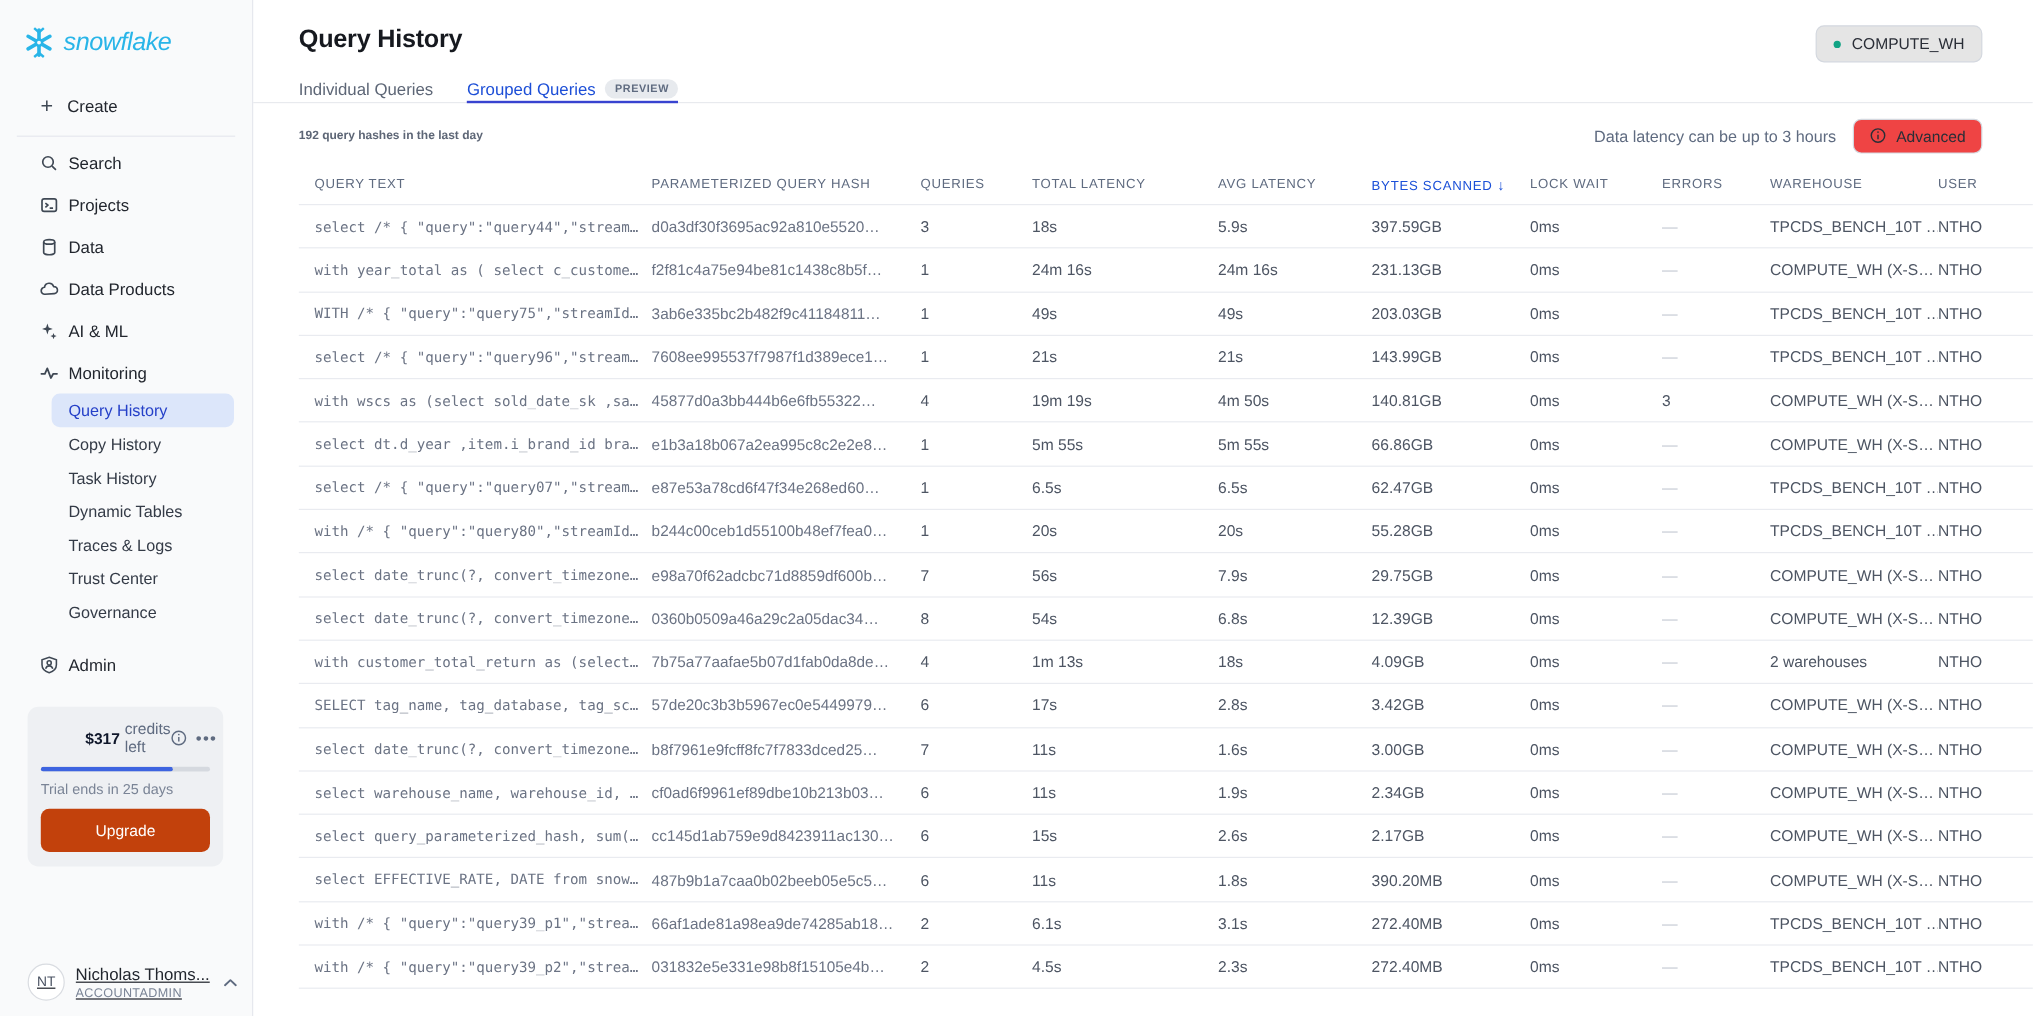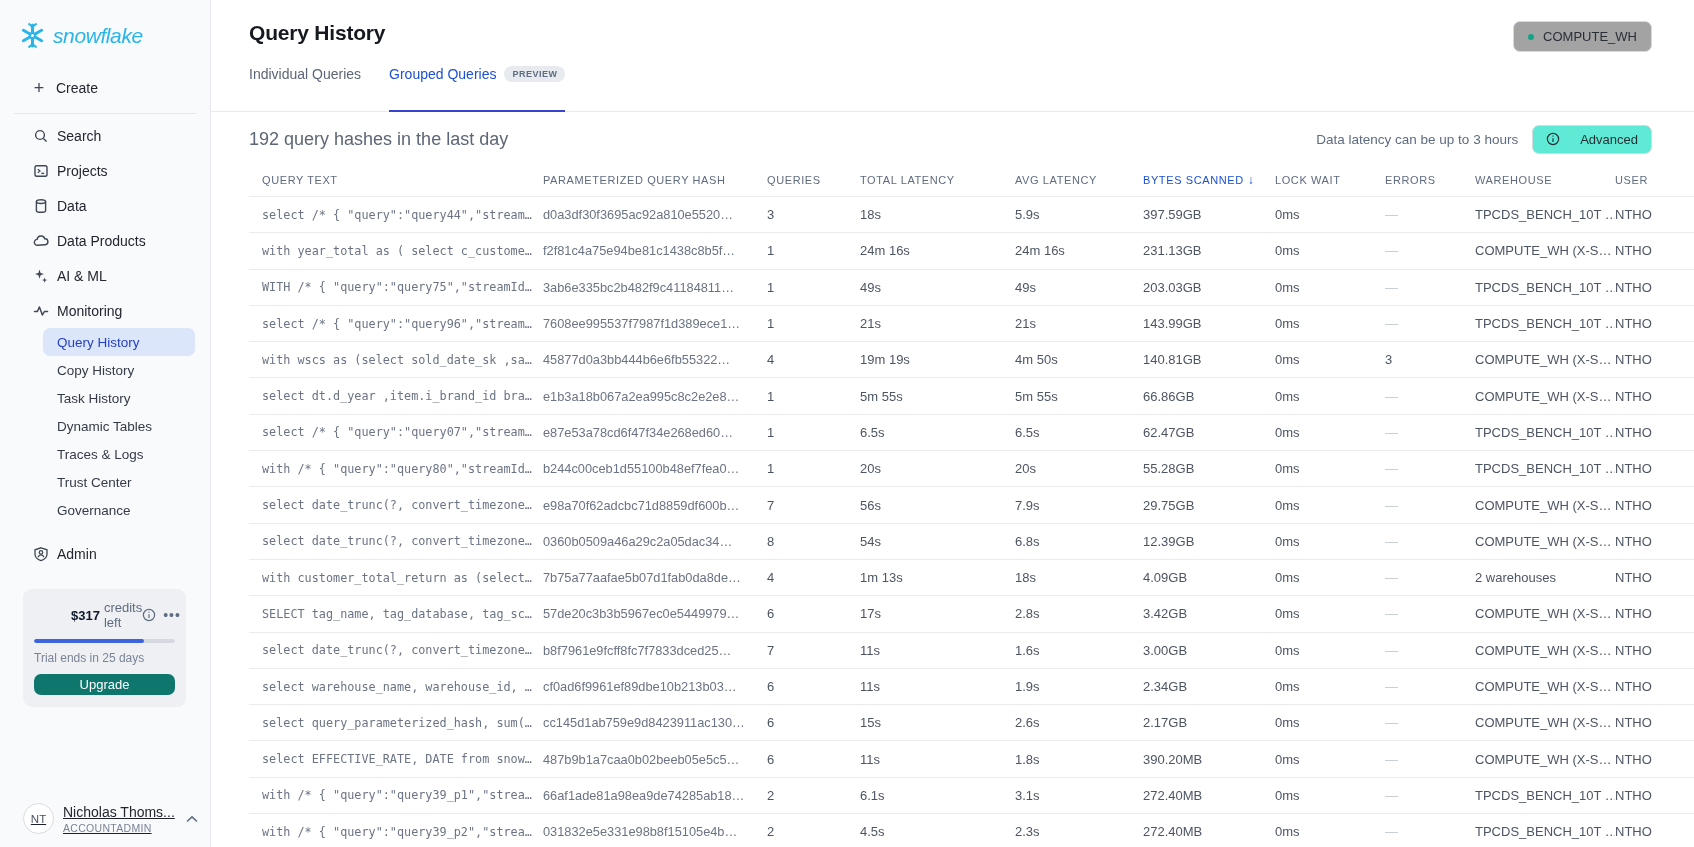--- a/index.html
+++ b/index.html
@@ -22,45 +22,45 @@
 
   .trial-card { margin:18px 14px 0 23px; width:163px; background:#eef0f3; border-radius:9px; padding:11px 11px 12px 11px; }
   .trial-top { display:flex; align-items:center; font-size:13px; color:#5f6b80; }
   .trial-amount { font-weight:700; color:#0f172a; margin-right:4px;margin-left:37px; }
   .trial-icons { margin-left:auto; display:flex; align-items:center; gap:7px; }
   .trial-icons .icbtn { cursor:pointer; display:flex; align-items:center; color:#5f6b80; }
   .dots { font-size:14px; letter-spacing:1px; color:#5f6b80; line-height:8px; }
   .progress-track { margin-top:9px; height:4px; border-radius:2px; background:#d5d9df; overflow:hidden; }
   .progress-fill { height:4px; border-radius:2px; background:#3d64e0; }
   .trial-ends { margin-top:8px; font-size:12px; color:#7a8496; }
-  .upgrade-btn { margin-top:9px; width:100%; height:21px; border:none; border-radius:7px; background:#0f766e; color:#fff; font-size:13px; font-weight:500; font-family:"Liberation Sans", sans-serif; cursor:pointer; }
+  .upgrade-btn { margin-top:9px; width:100%; height:36px; border:none; border-radius:7px; background:#c2410c; color:#fff; font-size:13px; font-weight:500; font-family:"Liberation Sans", sans-serif; cursor:pointer; }
 
   .user-row { position:absolute; left:23px; right:12px; bottom:13px; display:flex; align-items:center; cursor:pointer;text-decoration:underline; }
   .avatar { width:31px; height:31px; border-radius:50%; background:#fff; border:1px solid #d9dce1; color:#4b5363; font-size:11.5px; font-weight:500; display:flex; align-items:center; justify-content:center; flex:0 0 31px; }
   .user-meta { margin-left:9px; overflow:hidden; }
   .user-name { font-size:14px; color:#22262e; white-space:nowrap; }
   .user-role { font-size:10.5px; color:#7a8496; letter-spacing:0.3px; margin-top:2px; }
   .user-chevron { margin-left:auto; color:#5f6b80; display:flex; }
 
   
   .main { flex:1; min-width:0; padding-top:21px; position:relative; }
   .topbar { display:flex; align-items:flex-start; padding:0 42px 0 38px; }
   .page-title { font-size:21px; font-weight:700; color:#16191f; letter-spacing:-0.2px; }
-  .wh-btn { margin-left:auto; display:flex; align-items:center; gap:9px; border:1px solid #d4d8df; background:#a3a3a3; border-radius:7px; padding:7px 14px; font-size:13px; color:#2a2e37; font-family:"Liberation Sans", sans-serif; cursor:pointer; }
+  .wh-btn { margin-left:auto; display:flex; align-items:center; gap:9px; border:1px solid #d4d8df; background:#e5e5e5; border-radius:7px; padding:7px 14px; font-size:13px; color:#2a2e37; font-family:"Liberation Sans", sans-serif; cursor:pointer; }
   .green-dot { width:6px; height:6px; border-radius:50%; background:#11a384; }
 
   .tabs { display:flex; align-items:flex-start; gap:28px; margin-top:14px; padding:0 42px 0 38px; border-bottom:1px solid #e8eaee; }
-  .tab { display:flex; align-items:flex-start; gap:8px; padding-bottom:28px; font-size:14px; color:#5d6676; cursor:pointer; border-bottom:2.5px solid transparent; margin-bottom:-1px; }
+  .tab { display:flex; align-items:flex-start; gap:8px; padding-bottom:2px; font-size:14px; color:#5d6676; cursor:pointer; border-bottom:2.5px solid transparent; margin-bottom:-1px; }
   .tab.active { color:#1d4fd7; font-weight:500; border-bottom-color:#3843d0; }
   .preview-badge { background:#e7eaee; color:#5f6b80; font-size:9px; font-weight:600; letter-spacing:0.5px; border-radius:9px; padding:3px 8px; }
 
   .meta-row { display:flex; align-items:center; padding:0 42px 0 38px; height:50px; margin-top:2px; }
-  .summary-text { font-size:18px; color:#5d6676; }
+  .summary-text { font-size:10px; color:#5d6676;font-weight:bold; }
   .latency-note { margin-left:auto; font-size:13.5px; color:#5f6b80; margin-right:14px; }
-  .advanced-btn { display:flex; align-items:center; gap:20px; border:1px solid #d4d8df; background:#5eead4; border-radius:7px; padding:6px 13px; font-size:13px; color:#2a2e37; font-family:"Liberation Sans", sans-serif; cursor:pointer; }
+  .advanced-btn { display:flex; align-items:center; gap:8px; border:1px solid #d4d8df; background:#ef4444; border-radius:7px; padding:6px 13px; font-size:13px; color:#2a2e37; font-family:"Liberation Sans", sans-serif; cursor:pointer; }
 
   .table { margin-left:38px; width:1498px; }
   .thead { display:flex; align-items:center; height:32px; }
   .th { font-size:11px; font-weight:500; letter-spacing:0.6px; color:#5f6b80; white-space:nowrap; overflow:hidden; padding-right:22px; cursor:pointer; }
   .th.sorted { color:#1b50d8; }
   .sort-arrow { margin-left:4px; font-size:12px; }
   .tbody { border-top:1px solid #e9ebf0; }
   .tr { display:flex; align-items:center; height:36.3px; border-bottom:1px solid #e9ebf0; cursor:pointer; }
   .td { font-size:13px; color:#4d5563; white-space:nowrap; overflow:hidden; padding-right:12px; }
   .td.dash { color:#c3c8d2; }

